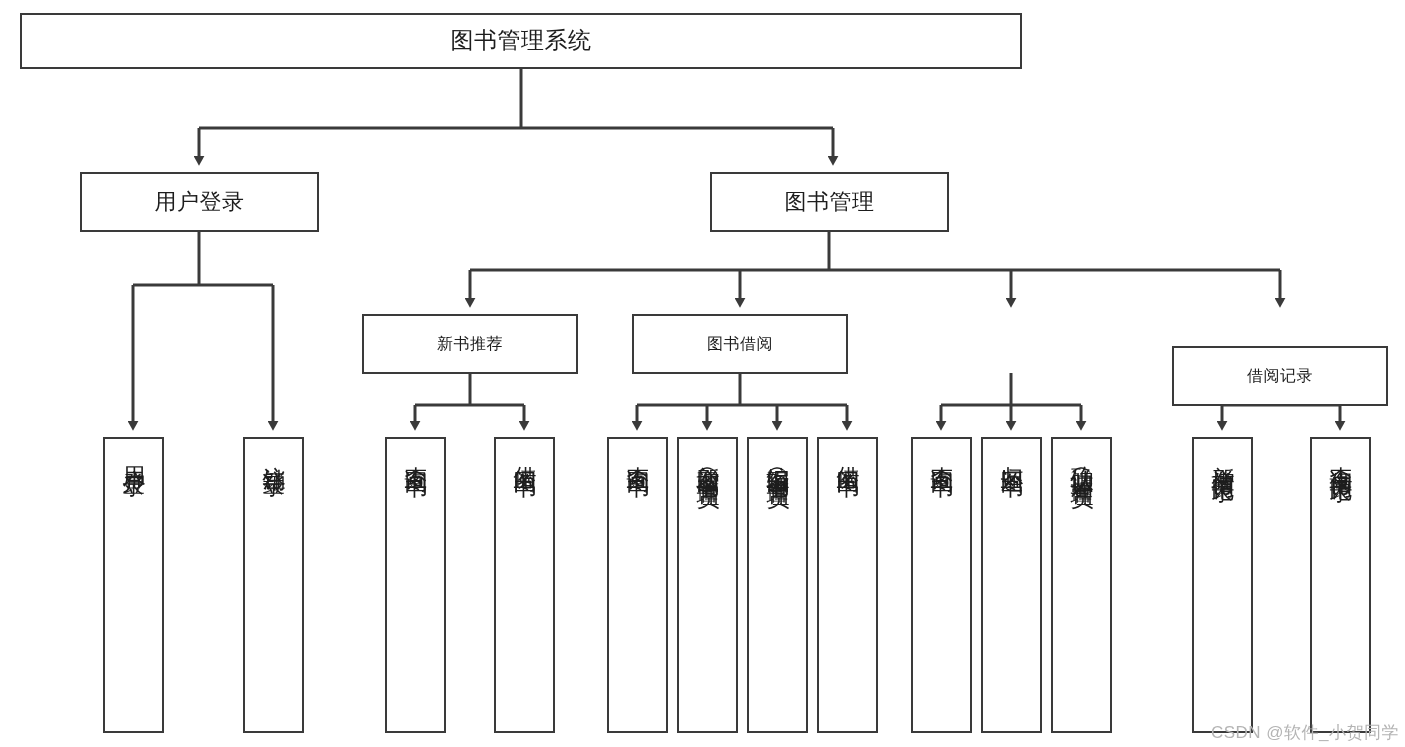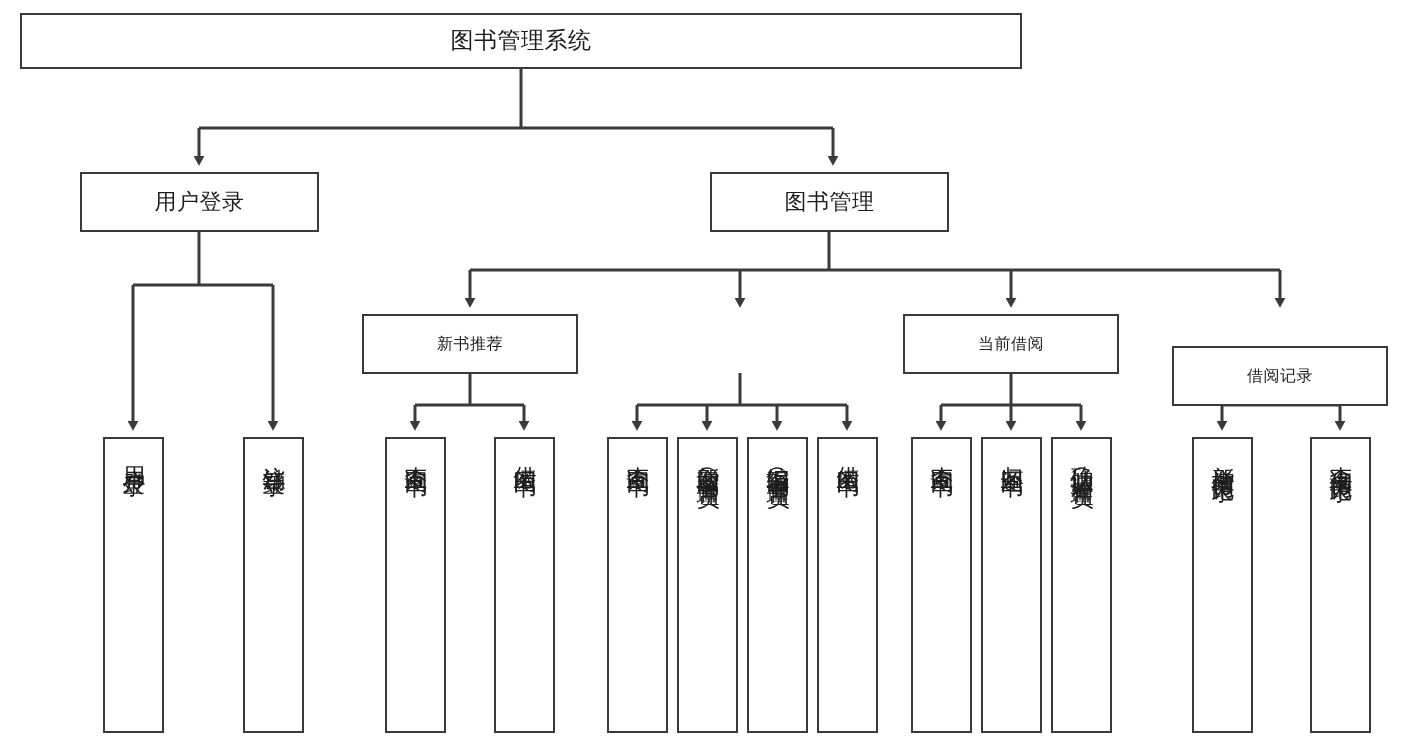--- a/index.html
+++ b/index.html
@@ -122,22 +122,22 @@
   <div class="node level2" style="left:80px;top:172px;width:239px;height:60px;">
     <span class="node-label">用户登录</span>
   </div>
   <div class="node level2" style="left:710px;top:172px;width:239px;height:60px;">
     <span class="node-label">图书管理</span>
   </div>
 
   <div class="node level3" style="left:362px;top:314px;width:216px;height:60px;">
     <span class="node-label">新书推荐</span>
   </div>
-  <div class="node level3" style="left:903px;top:314px;width:216px;height:60px;">
-    <span class="node-label">当前借阅</span>
+  <div class="node level3" style="left:632px;top:314px;width:216px;height:60px;">
+    <span class="node-label">图书借阅</span>
   </div>
   <div class="node level3" style="left:1172px;top:314px;width:216px;height:60px;margin-top:32px;">
     <span class="node-label">借阅记录</span>
   </div>
 
   <div class="node leaf" style="left:103px;top:437px;width:61px;height:296px;">
     <span class="node-label">用户登录</span>
   </div>
   <div class="node leaf" style="left:243px;top:437px;width:61px;height:296px;">
     <span class="node-label">注销登录</span>
@@ -173,14 +173,15 @@
     <span class="node-label">确认归还（管理员）</span>
   </div>
 
   <div class="node leaf" style="left:1192px;top:437px;width:61px;height:296px;">
     <span class="node-label">新增借阅记录</span>
   </div>
   <div class="node leaf" style="left:1310px;top:437px;width:61px;height:296px;">
     <span class="node-label">查询借阅记录</span>
   </div>
 
+  <div id="watermark">CSDN @软件_小贺同学</div>
 
 </div>
 
 </body></html>

